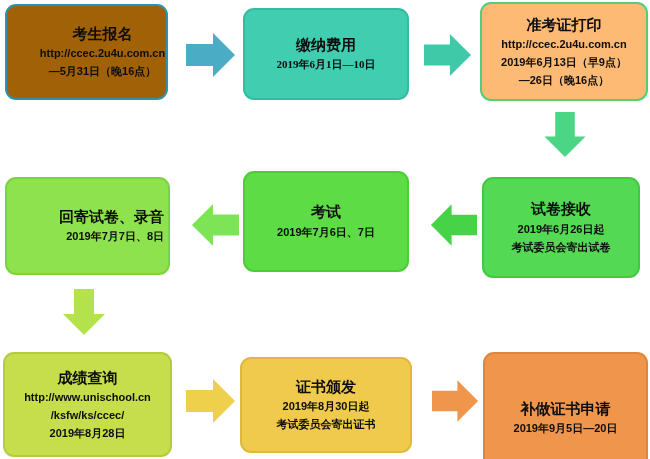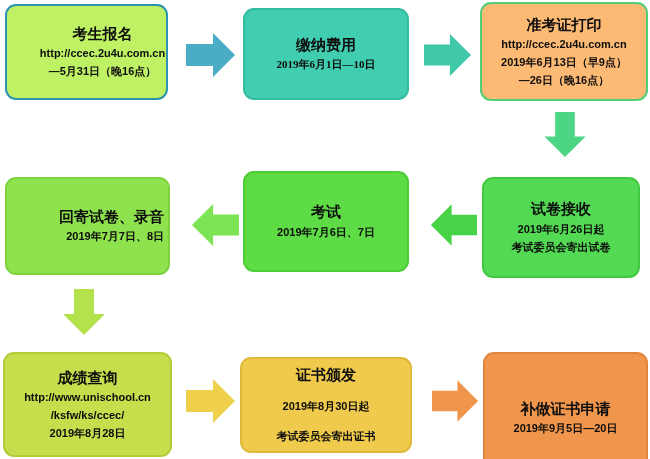--- a/index.html
+++ b/index.html
@@ -17,38 +17,38 @@
   .arrow{position:absolute;display:block;}
   .arrow svg{display:block;width:100%;height:100%;}
   
   #b1{left:5px;  top:4px;  width:163px;height:96px;}
   #b2{left:243px;top:8px;  width:166px;height:92px;}
   #b3{left:480px;top:2px;  width:168px;height:99px;}
   #b4{left:482px;top:177px;width:158px;height:101px;}
   #b5{left:243px;top:171px;width:166px;height:101px;}
   #b6{left:5px;  top:177px;width:165px;height:98px;}
   #b7{left:3px;  top:352px;width:169px;height:105px;}
-  #b8{left:240px;top:357px;width:172px;height:96px;gap:12px;}
+  #b8{left:240px;top:357px;width:172px;height:96px;}
   #b9{left:483px;top:352px;width:165px;height:132px;}
   
   #a1{left:186px;top:32px; width:50px;height:46px;}
   #a2{left:424px;top:32px; width:48px;height:46px;}
   #a3{left:543px;top:112px;width:44px;height:46px;}
   #a4{left:430px;top:202px;width:47px;height:46px;}
   #a5{left:191px;top:202px;width:48px;height:46px;}
   #a6{left:62px; top:289px;width:44px;height:47px;}
   #a7{left:186px;top:378px;width:50px;height:46px;}
   #a8{left:432px;top:378px;width:47px;height:46px;}
 </style>
 </head>
 <body>
 
 <div class="canvas">
 
-  <div class="box" id="b1" style="background: #bef264; border-color: rgb(46, 147, 174); padding-left: 36px;">
+  <div class="box" id="b1" style="background: #a16207; border-color: rgb(46, 147, 174); padding-left: 36px;">
     <div class="title">考生报名</div>
     <div class="line">http://ccec.2u4u.com.cn</div>
     <div class="line">—5月31日（晚16点）</div>
   </div>
 
   <span class="arrow" id="a1">
     <svg viewBox="0 0 50 46">
         <polygon points="0,12 27,12 27,1 49,23 27,45 27,34 0,34" style="fill: rgb(75, 172, 198);"></polygon>
       </svg>
   </span>

